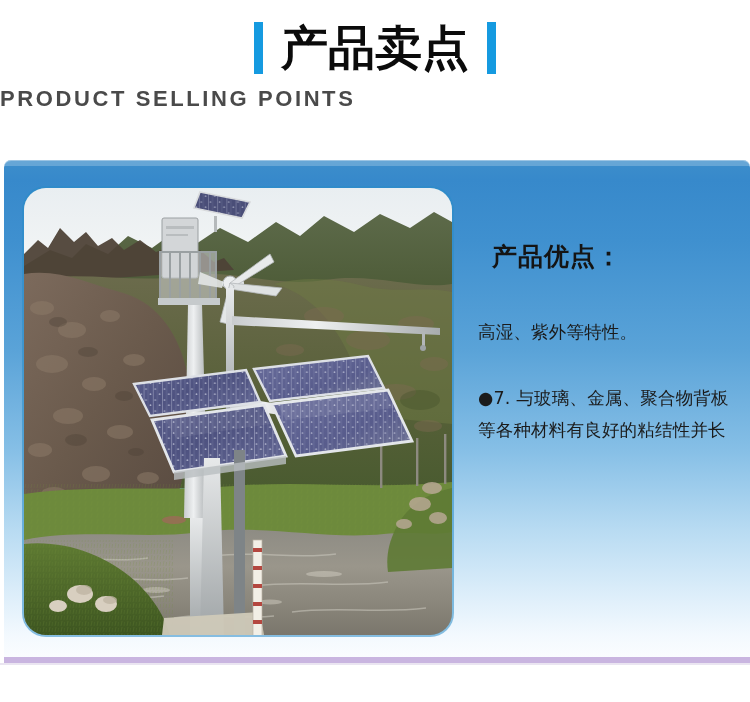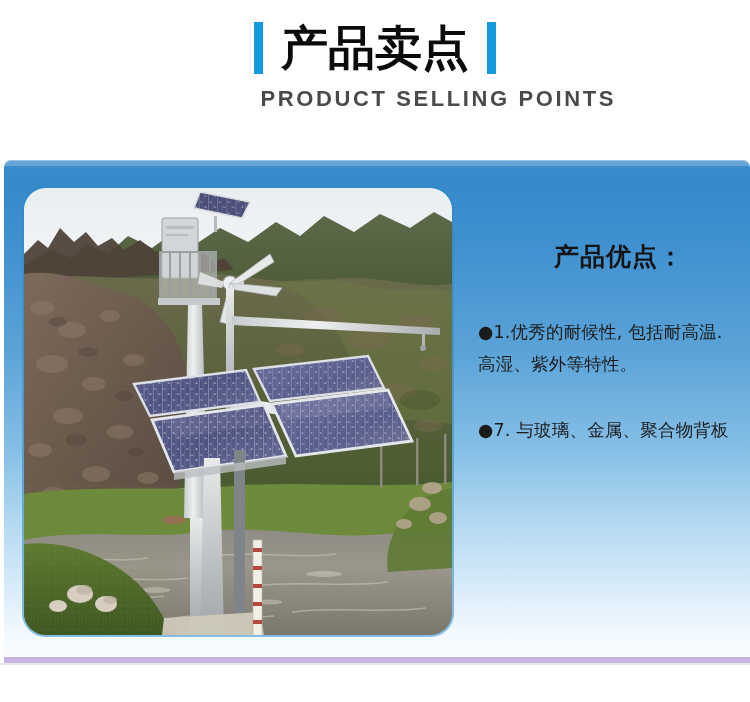--- a/index.html
+++ b/index.html
@@ -38,21 +38,21 @@
     font-weight: bold;
     color: #0b0b0b;
     letter-spacing: 0px;
     line-height: 52px;
     white-space: nowrap;
     font-family: "DejaVu Sans", "Liberation Sans", sans-serif;
   }
   #subtitle {
     position: absolute;
     left: 0; top: 85px; width: 616px;
-    text-align: right;
+    text-align: left;
     font-size: 22px;
     font-weight: bold;
     color: #4a4a4a;
     letter-spacing: 2.6px;
     line-height: 28px;
     font-family: "Liberation Sans", sans-serif;
   }
 
   
   #blue-panel {
@@ -99,21 +99,20 @@
     width: 268px;
   }
   #benefits-heading {
     font-size: 25px;
     font-weight: bold;
     color: #141414;
     letter-spacing: 1px;
     line-height: 34px;
     margin-left: 14px;
     font-family: "DejaVu Sans", "Liberation Sans", sans-serif;
-    text-align: center;
   }
   .bullet-block {
     font-size: 17.5px;
     color: #1b1b1b;
     line-height: 32px;
     letter-spacing: 0.2px;
     font-family: "DejaVu Sans", "Liberation Sans", sans-serif;
   }
   #bullet-1 { margin-top: 42px; }
   #bullet-2 { margin-top: 34px; }
@@ -420,25 +419,25 @@
 
         <rect x="0" y="0" width="428" height="447" fill="none"></rect>
       </g>
     </svg>
   </div>
 
   <div id="text-col">
     <div id="benefits-heading">产品优点：</div>
 
     <div class="bullet-block" id="bullet-1">
-      <span class="bullet-line">●1.优秀的耐候性, 包括耐高温.</span>
       <span class="bullet-line">高湿、紫外等特性。</span>
     </div>
 
     <div class="bullet-block" id="bullet-2">
       <span class="bullet-line">●7. 与玻璃、金属、聚合物背板</span>
+      <span class="bullet-line">等各种材料有良好的粘结性并长</span>
     </div>
   </div>
 
   <div id="bottom-rule"></div>
   <div id="bottom-rule-shadow"></div>
 
 </div>
 
 </body></html>

